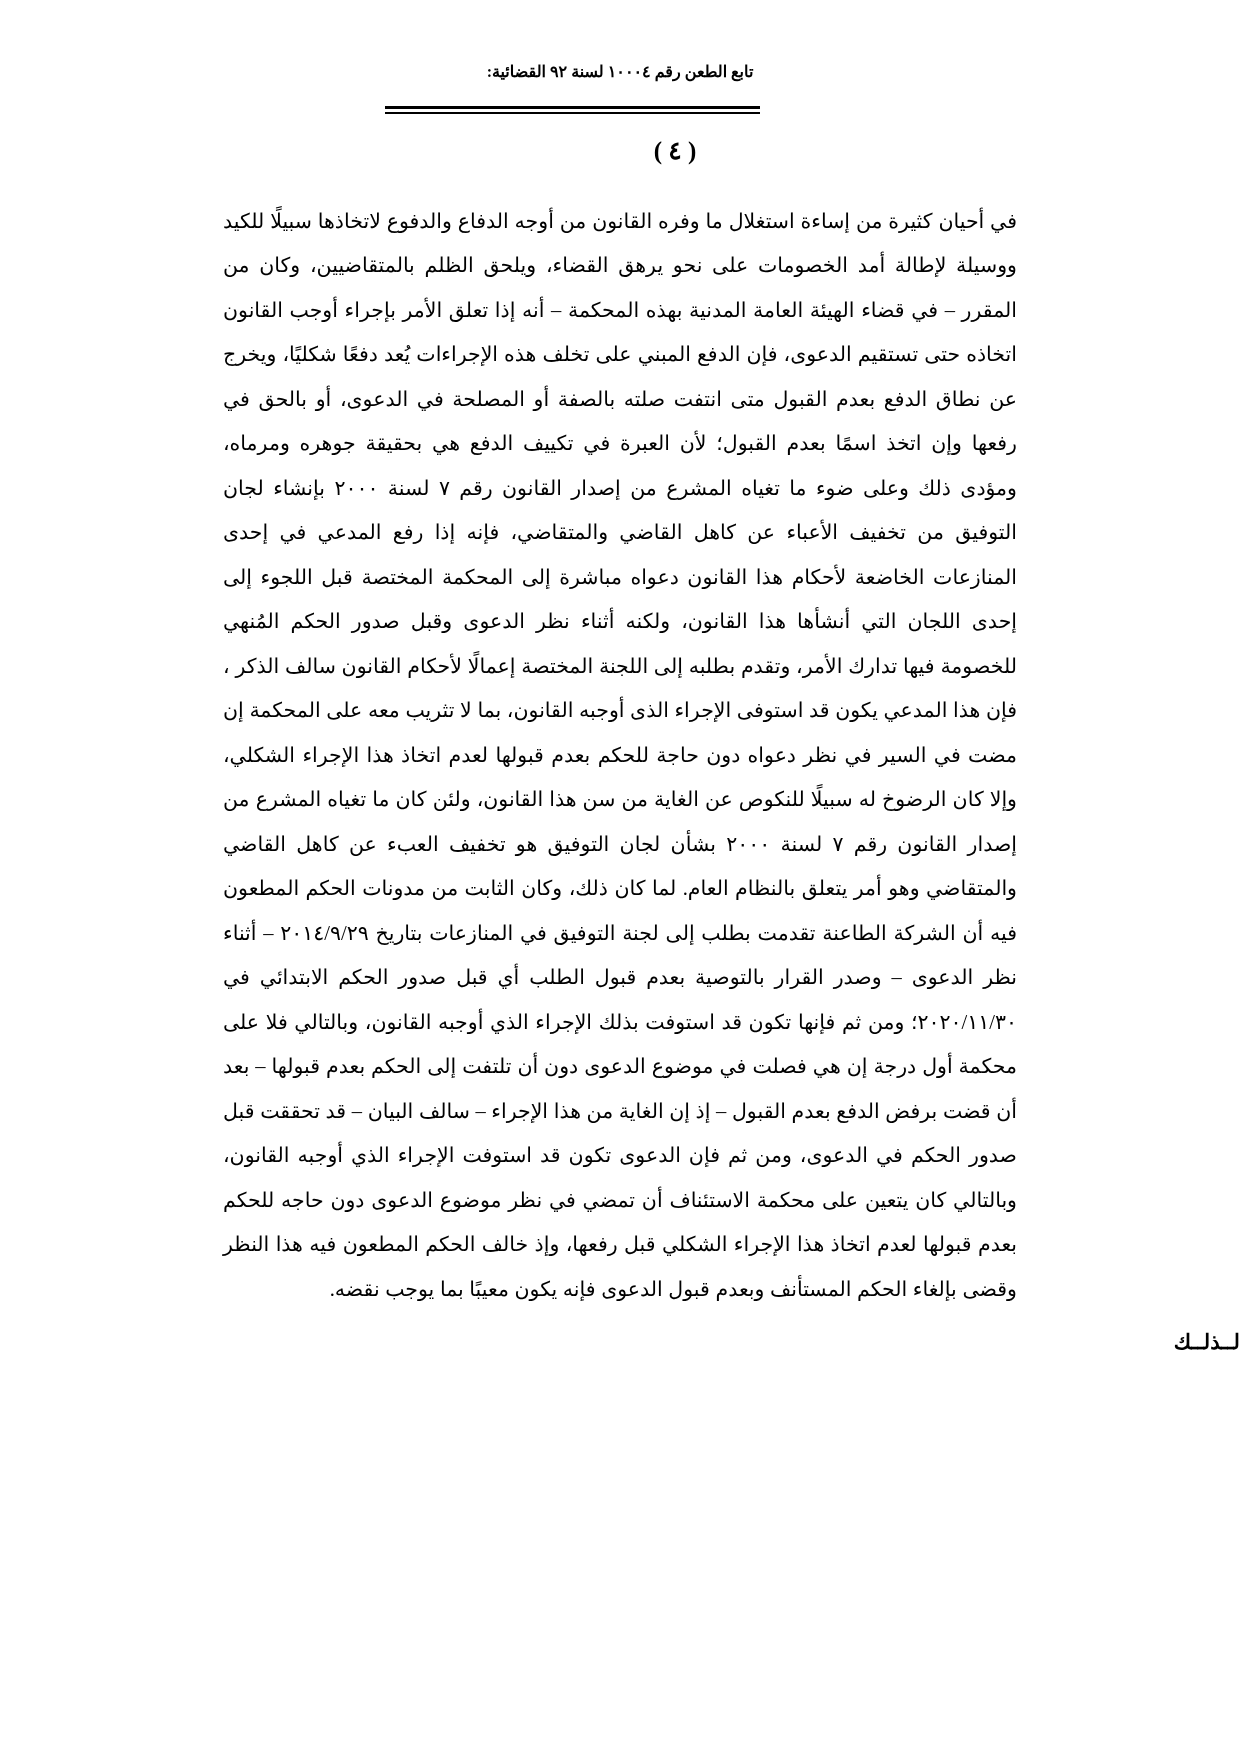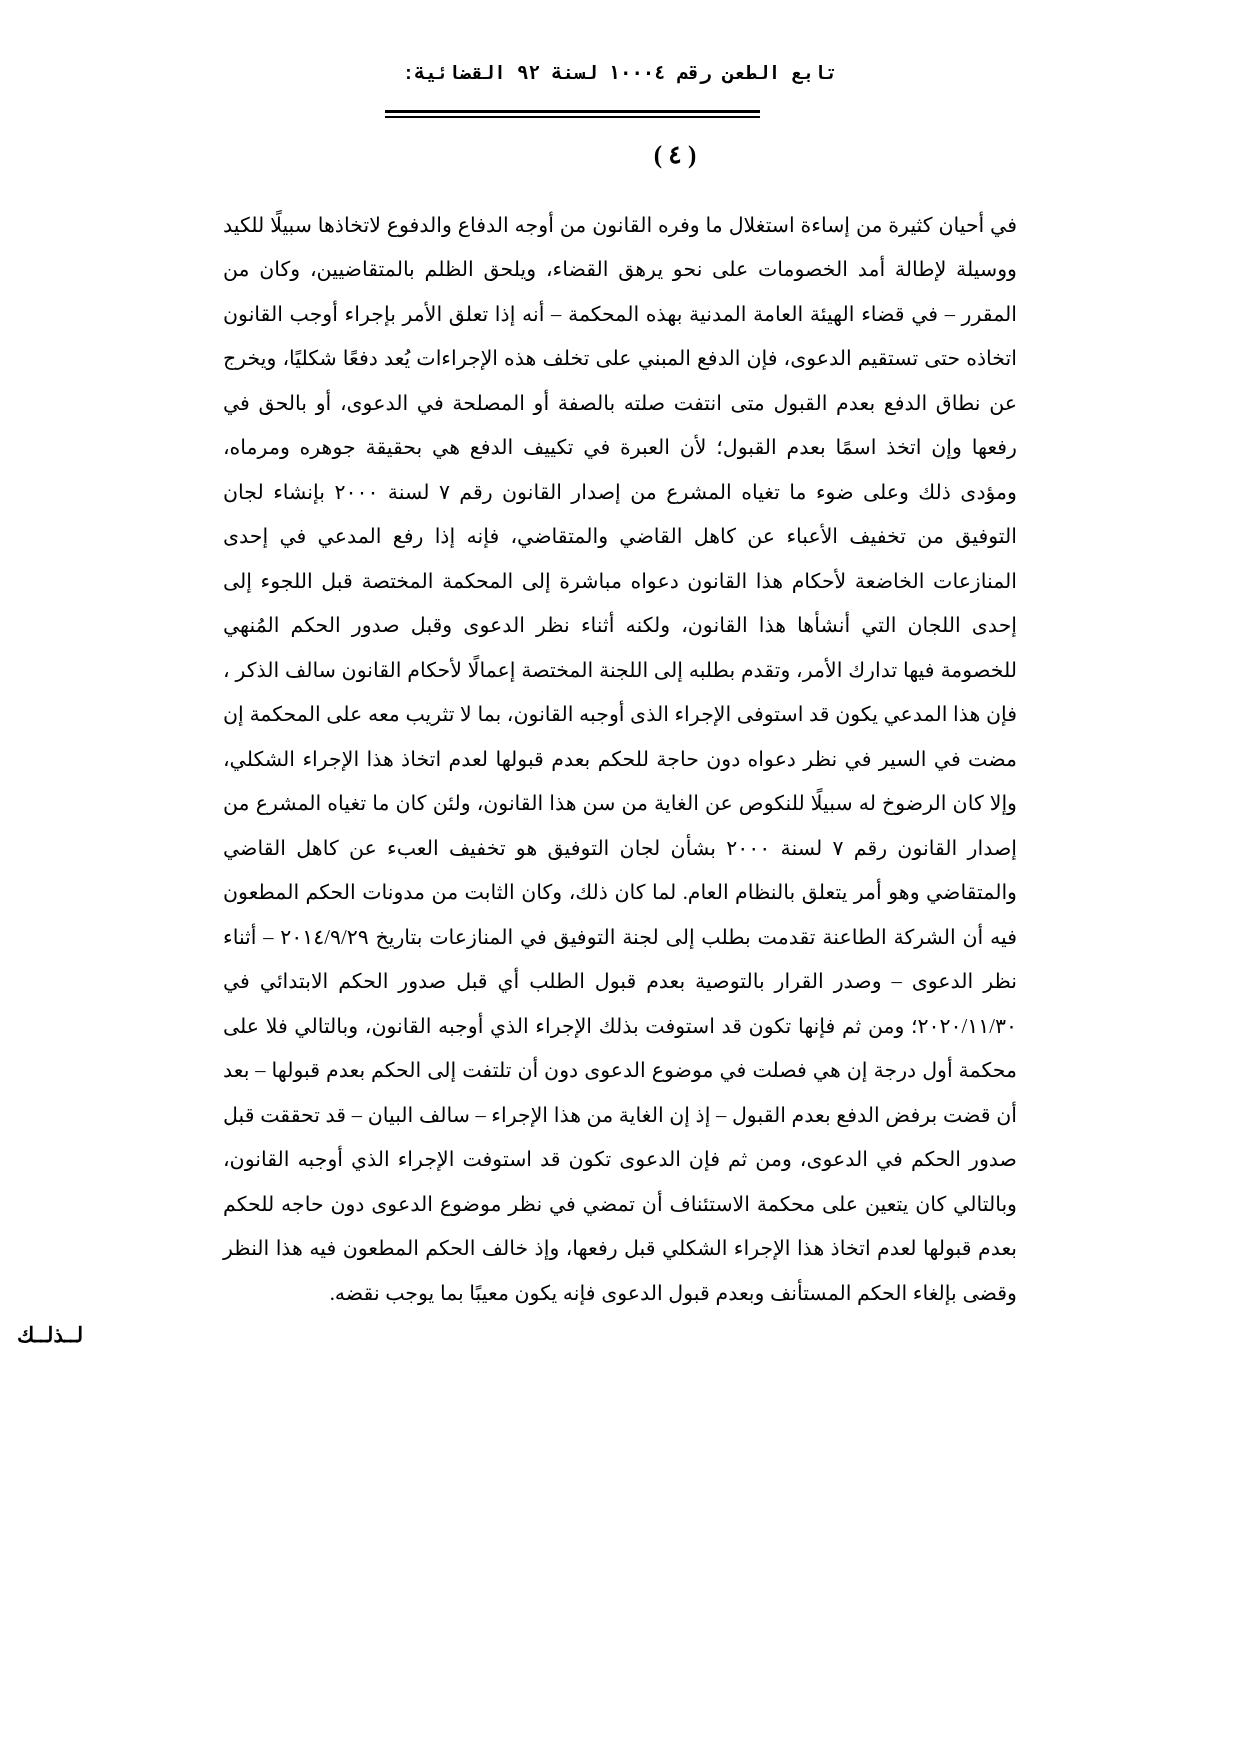--- a/index.html
+++ b/index.html
@@ -28,23 +28,23 @@
 
   
   .doc-header {
     margin-top: 62px;
     padding-left: 150px;
     padding-right: 150px;
     text-align: center;
   }
 
   .doc-header-title {
-    font-family: Liberation Mono, monospace;
+    font-family: Liberation Serif, serif;
     font-weight: bold;
-    font-size: 19px;
+    font-size: 16px;
     letter-spacing: 0.2px;
     direction: rtl;
     unicode-bidi: isolate;
     line-height: 1.3;
     display: inline-block;
     white-space: nowrap;
   }
 
   .header-rule-wrap {
     margin-top: 23px;
@@ -99,22 +99,22 @@
     text-align: justify;
     text-align-last: justify;
   }
 
   .doc-body p.last-line-right {
     text-align-last: right;
   }
 
   
   .closing {
-    margin-top: 8px;
-    text-align: left;
+    margin-top: 19px;
+    text-align: right;
     direction: rtl;
     font-family: "Liberation Serif", "DejaVu Serif", serif;
     font-weight: bold;
     font-size: 21px;
     letter-spacing: 1px;
     padding-left: 17px;
   }
 </style>
 </head>
 <body>

